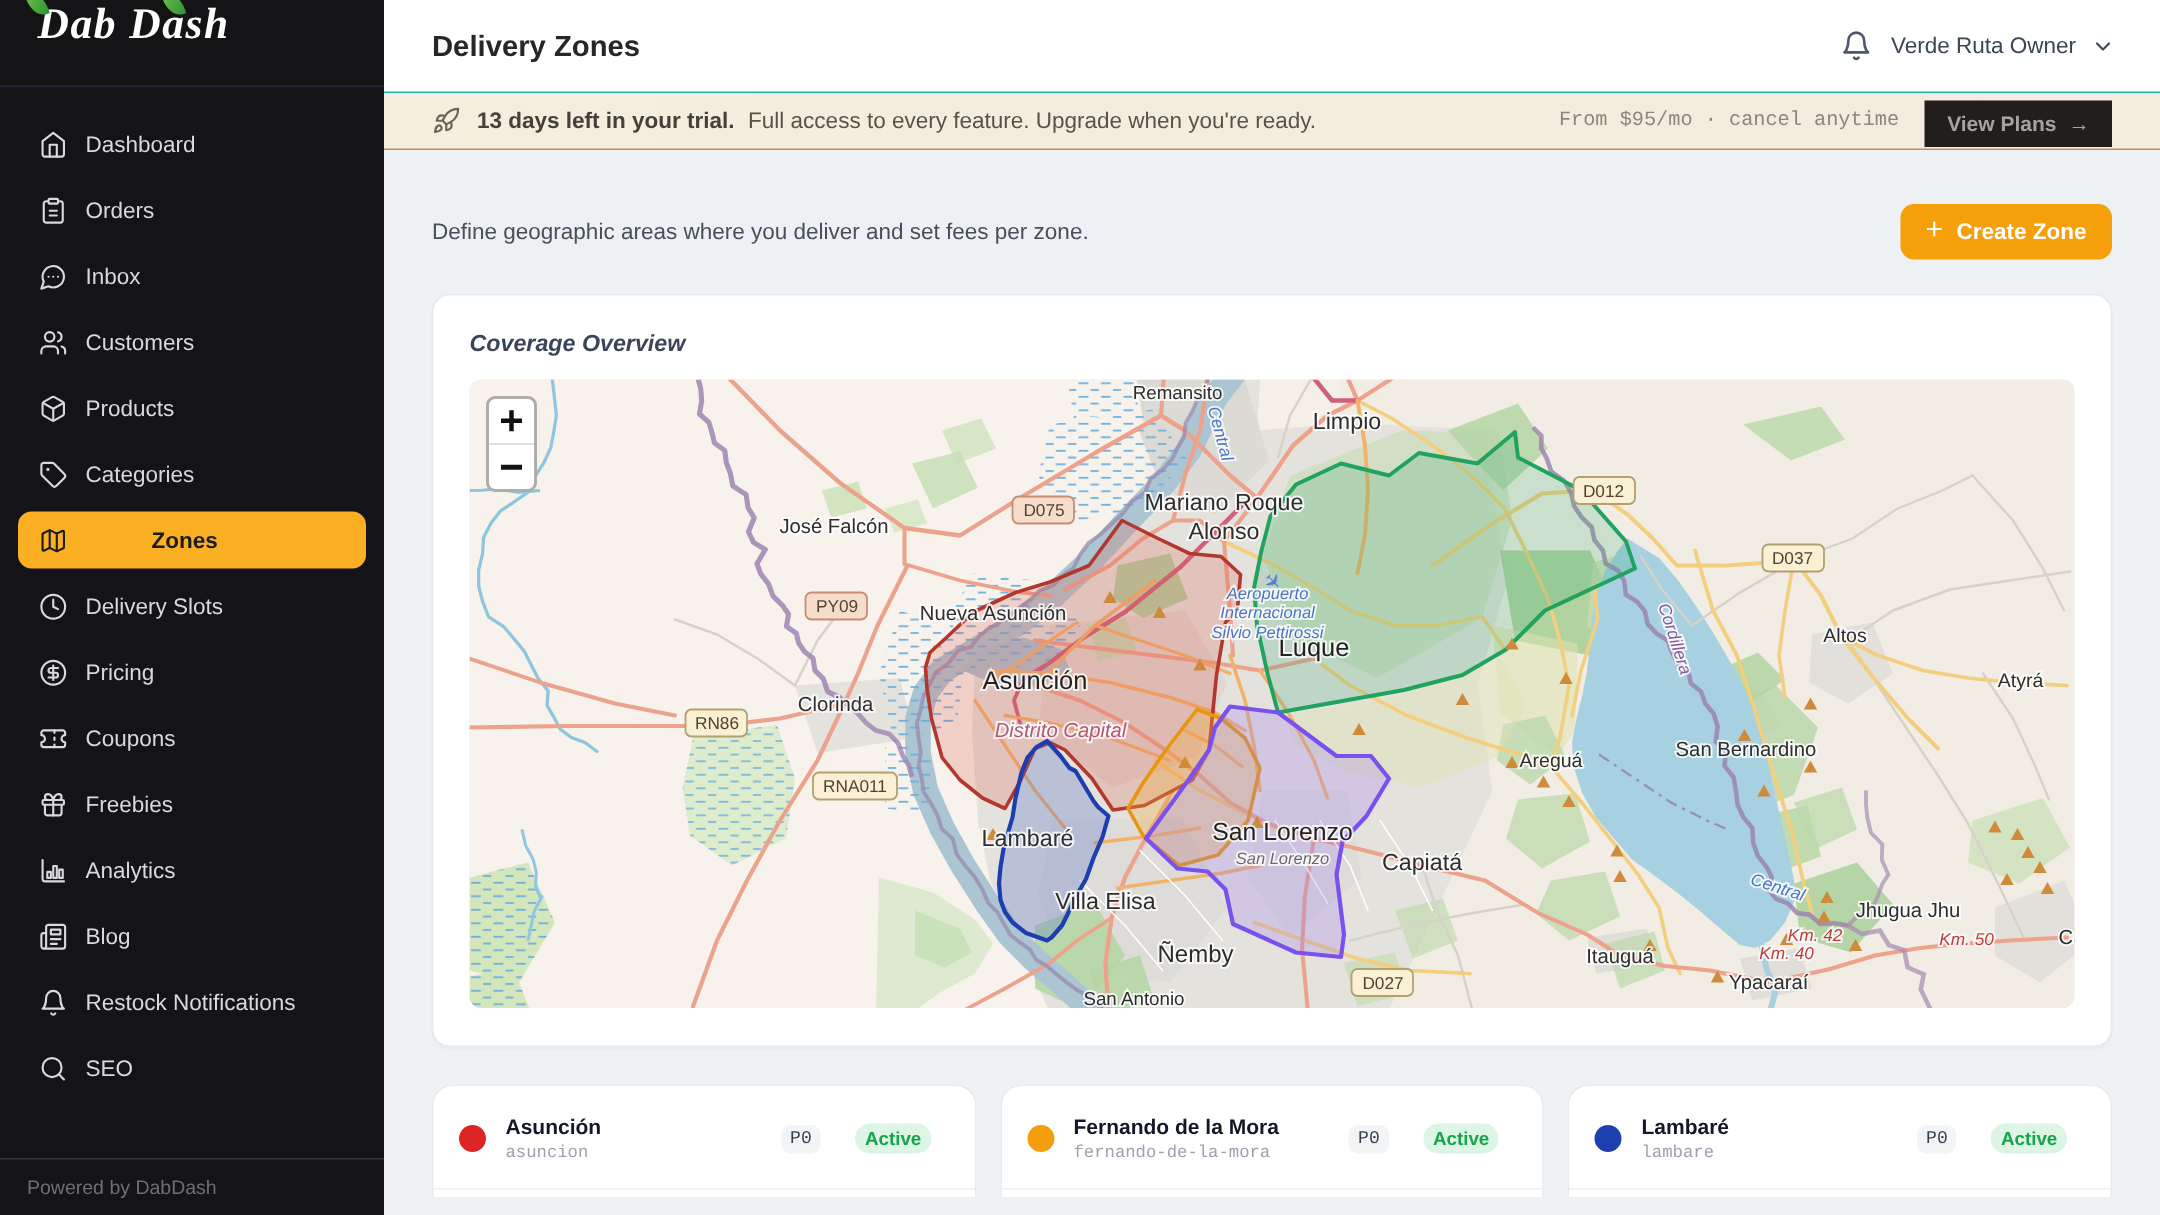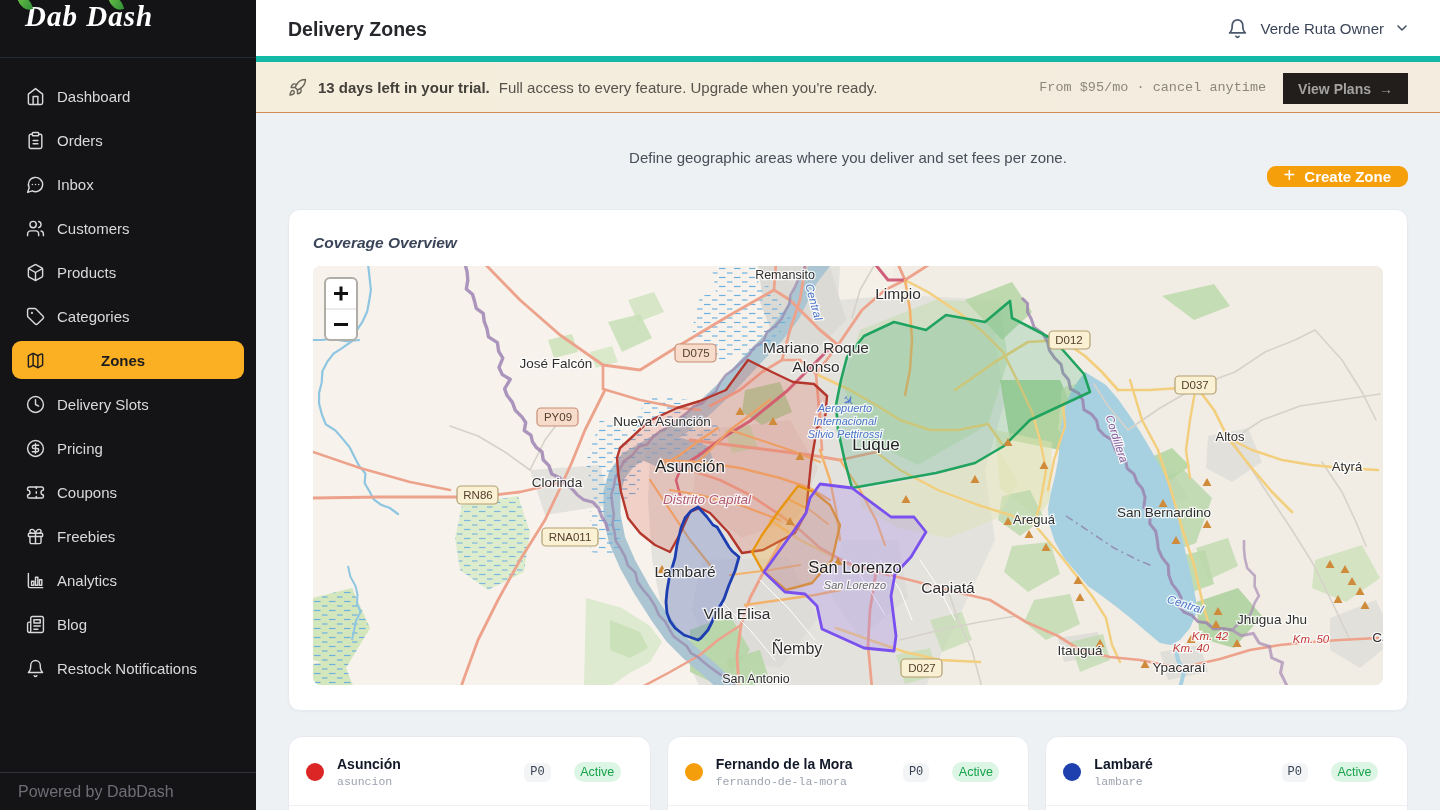--- a/index.html
+++ b/index.html
@@ -10,55 +10,55 @@
 .logo { height:58px; flex:none; display:flex; align-items:flex-start; padding-left:25px; border-bottom:1px solid #252b3c; }
 .logo-text { font-family:"Liberation Serif",serif; font-style:italic; font-weight:bold; font-size:29px; color:#fff; letter-spacing:1px; position:relative; }
 .leaf { position:absolute; width:12px; height:16px; background:linear-gradient(135deg,#6cc04a,#2f8f35); border-radius:0 85% 0 85%; transform:rotate(-18deg); }
 .leaf1 { left:-6px; top:-5px; }
 .leaf2 { left:85px; top:-5px; }
 .nav { flex:1; padding:16px 12px 0 12px; overflow:hidden; }
 .nav-item { display:flex; align-items:center; height:44px; padding-left:14px; border-radius:9px; font-size:15px; color:#d9d9dc; }
 .nav-item svg { width:19px; height:19px; margin-right:12px; stroke:#d9d9dc; flex:none; }
 .nav-item.active { background:#fbb024; color:#1c1c1e; font-weight:bold; height:38px; margin:3px 0;gap:44px; }
 .nav-item.active svg { stroke:#1c1c1e; }
-.sidebar-foot { height:38px; flex:none; border-top:1px solid #32343c; display:flex; align-items:center; padding-left:18px; font-size:16px; color:#6e6e76; }
+.sidebar-foot { height:38px; flex:none; border-top:1px solid #32343c; display:flex; align-items:center; padding-left:18px; font-size:13px; color:#6e6e76; }
 
 .main { flex:1; display:flex; flex-direction:column; height:810px; }
-.topbar { height:62px; background:#fff; border-bottom:6px solid #14b8a6; display:flex; align-items:center; padding:0 30px 0 32px; }
+.topbar { height:62px; background:#fff; border-bottom:1px solid #14b8a6; display:flex; align-items:center; padding:0 30px 0 32px; }
 .topbar h1 { font-size:19.5px; color:#26272b; letter-spacing:0px; margin-top:2px; }
 .topbar-right { margin-left:auto; display:flex; align-items:center; color:#3a4557; font-size:15px; }
 .topbar-right svg { margin-right:13px; }
 .chev { margin-left:10px; margin-right:0 !important; }
 
-.banner { height:51px; background:linear-gradient(90deg,#f5eedd,#f3ecdf); border-bottom:1px solid #cf8b51; display:flex; align-items:center; padding:0 32px; }
+.banner { height:38px; background:linear-gradient(90deg,#f5eedd,#f3ecdf); border-bottom:1px solid #cf8b51; display:flex; align-items:center; padding:0 32px; }
 .banner .rocket { margin-right:11px; display:flex; }
 .banner b { color:#44403a; font-size:15px; }
 .banner .rest { color:#57534c; font-size:15px; margin-left:9px; }
 .banner .from { margin-left:auto; color:#8d867b; font-size:13.5px; margin-right:17px;font-family:Liberation Mono, monospace; }
 .viewplans { margin-top:3px; background:#221e1b; color:#a3a3a3; font-weight:bold; font-size:14px; border-radius:0; height:31px; padding:12px 15px; display:flex; align-items:center; }
 .viewplans .arr { margin-left:8px; font-weight:normal; }
 
 .content { flex:1; background:#eef1f4; padding:0 32px; overflow:hidden; }
-.crow { display:flex; align-items:center; margin-top:36px; height:37px;flex-direction:column; }
+.crow { display:flex; align-items:center; margin-top:36px; height:37px; }
 .crow p { font-size:15px; color:#494f58; }
 .createzone { margin-left:auto; background:#f59f0b; color:#fff; font-weight:bold; font-size:15px; border-radius:9px; height:37px; padding:0 17px; display:flex; align-items:center; }
 .createzone .plus { font-size:20px; font-weight:normal; margin-right:9px; margin-top:-2px; }
 .covercard { margin-top:23px; background:#fff; border-radius:12px; border:1px solid #e7eaee; box-shadow:0 1px 2px rgba(16,24,40,.04); padding:26px 24px 25px 24px; height:502px; }
 .covercard h3 { font-size:15.5px; color:#3b4559; margin-bottom:14px; margin-top:-2px;font-style:italic; }
 .mapwrap { width:1070px; height:419px; border-radius:8px; overflow:hidden; position:relative; background:#f1ede4; }
 
 .zonerow { display:flex; gap:16px; margin-top:25px; }
 .zonecard { flex:1; background:#fff; border-radius:14px 14px 0 0; border:1px solid #e7eaee; border-bottom:none; height:75px; padding:0 29px 4px 17px; display:flex; align-items:center; position:relative; }
 .zonecard:after { content:""; position:absolute; left:0; right:0; top:68px; height:1px; background:#eef0f2; }
 .dot { width:18px; height:18px; border-radius:50%; margin-right:13px; flex:none; }
 .zname { font-size:14px; font-weight:bold; color:#111827; }
 .zslug { font-family:"Liberation Mono",monospace; font-size:11.5px; color:#9ca3af; margin-top:3px; }
 .zbadges { margin-left:auto; display:flex; align-items:center; gap:23px; }
 .p0 { background:#f3f4f6; border-radius:6px; font-family:"Liberation Mono",monospace; font-size:12px; color:#374151; padding:2.5px 6px; }
-.active-badge { background:#dcf5e5; border-radius:10px; font-size:12.5px; color:#16a34a; font-weight:normal; padding:3px 6.5px; }
+.active-badge { background:#dcf5e5; border-radius:10px; font-size:12.5px; color:#16a34a; font-weight:bold; padding:3px 6.5px; }
 </style>
 </head>
 <body>
 <div class="app">
   <aside class="sidebar">
     <div class="logo">
         <div class="logo-text"><span class="leaf leaf1"></span><span class="leaf leaf2"></span>Dab Dash</div>
       </div>
     <nav class="nav">
         <div class="nav-item">
@@ -168,20 +168,27 @@
             <path d="M10 6h8v4h-8V6Z"></path>
           </svg>
           <span>Blog</span>
         </div>
         <div class="nav-item">
           <svg viewBox="0 0 24 24" fill="none" stroke-width="1.8" stroke-linecap="round" stroke-linejoin="round">
             <path d="M6 8a6 6 0 0 1 12 0c0 7 3 9 3 9H3s3-2 3-9"></path>
             <path d="M10.3 21a1.94 1.94 0 0 0 3.4 0"></path>
           </svg>
           <span>Restock Notifications</span>
+        </div>
+        <div class="nav-item">
+          <svg viewBox="0 0 24 24" fill="none" stroke-width="1.8" stroke-linecap="round" stroke-linejoin="round">
+            <circle cx="11" cy="11" r="8"></circle>
+            <path d="m21 21-4.3-4.3"></path>
+          </svg>
+          <span>SEO</span>
         </div>
       </nav>
     <div class="sidebar-foot">Powered by DabDash</div>
   </aside>
   <div class="main">
     <div class="topbar">
       <h1>Delivery Zones</h1>
       <div class="topbar-right">
         <svg width="21" height="21" viewBox="0 0 24 24" fill="none" stroke="#4b586c" stroke-width="2" stroke-linecap="round" stroke-linejoin="round">
             <path d="M6 8a6 6 0 0 1 12 0c0 7 3 9 3 9H3s3-2 3-9"></path>

